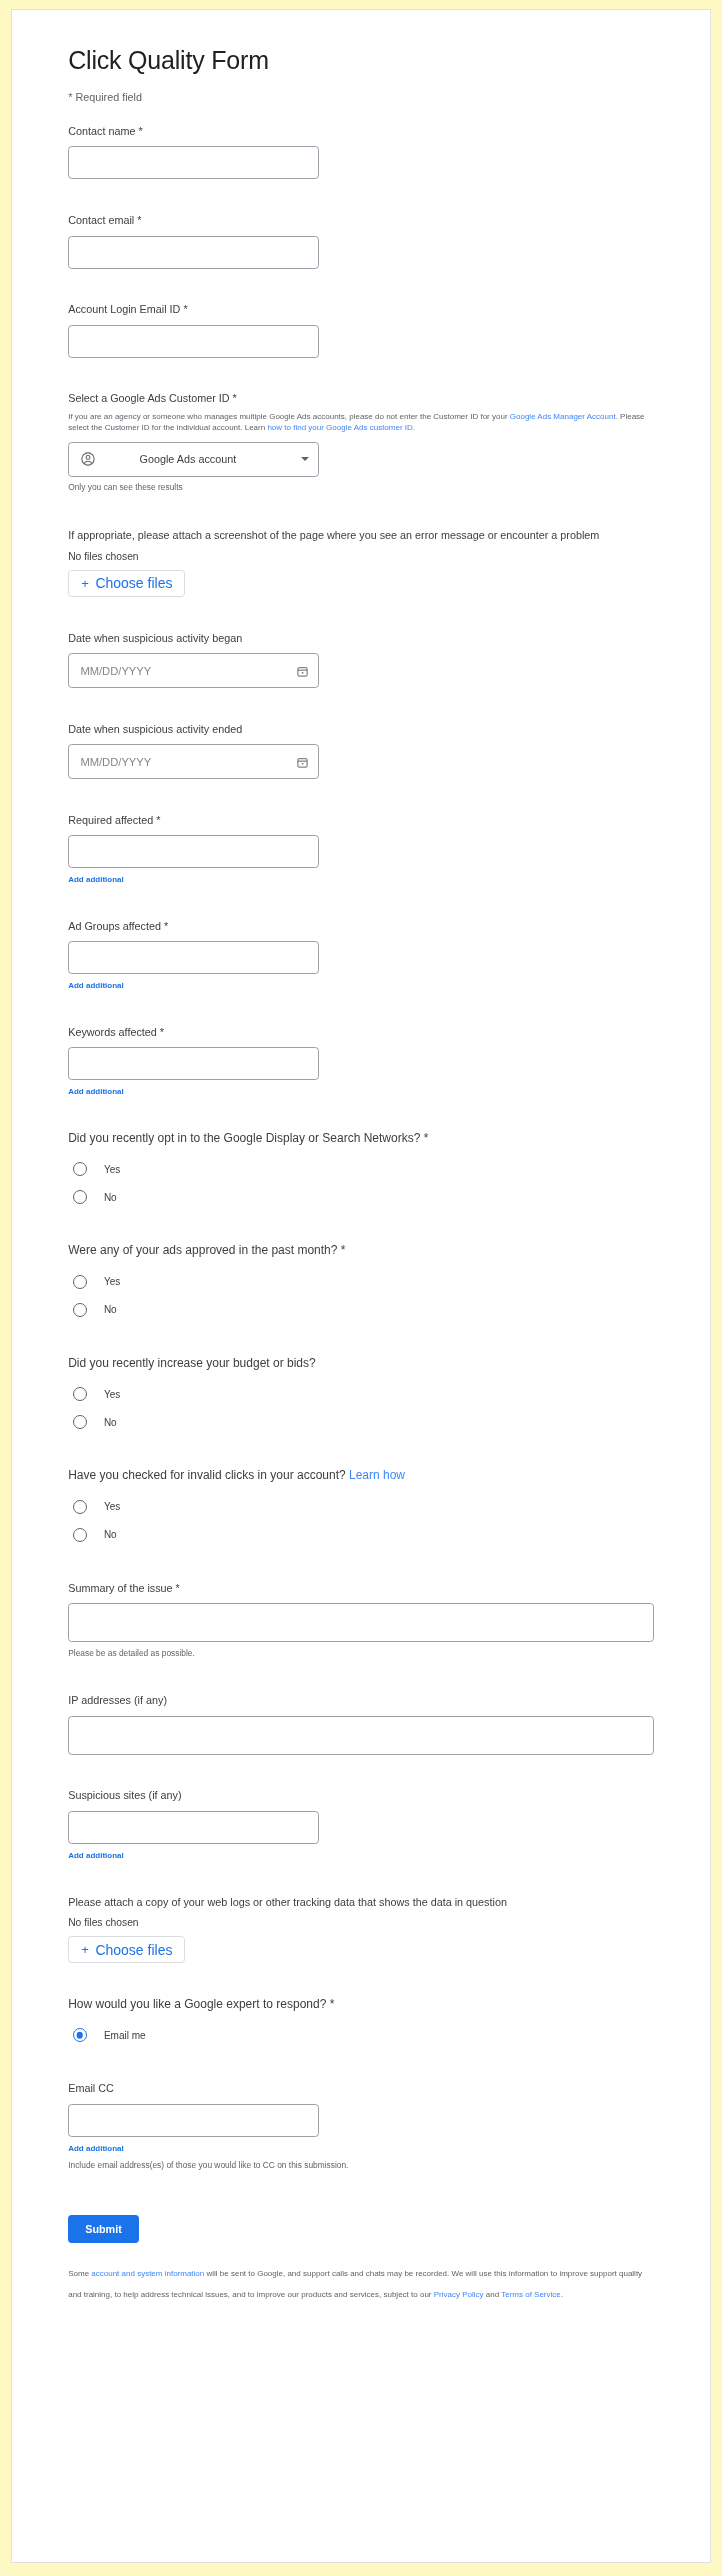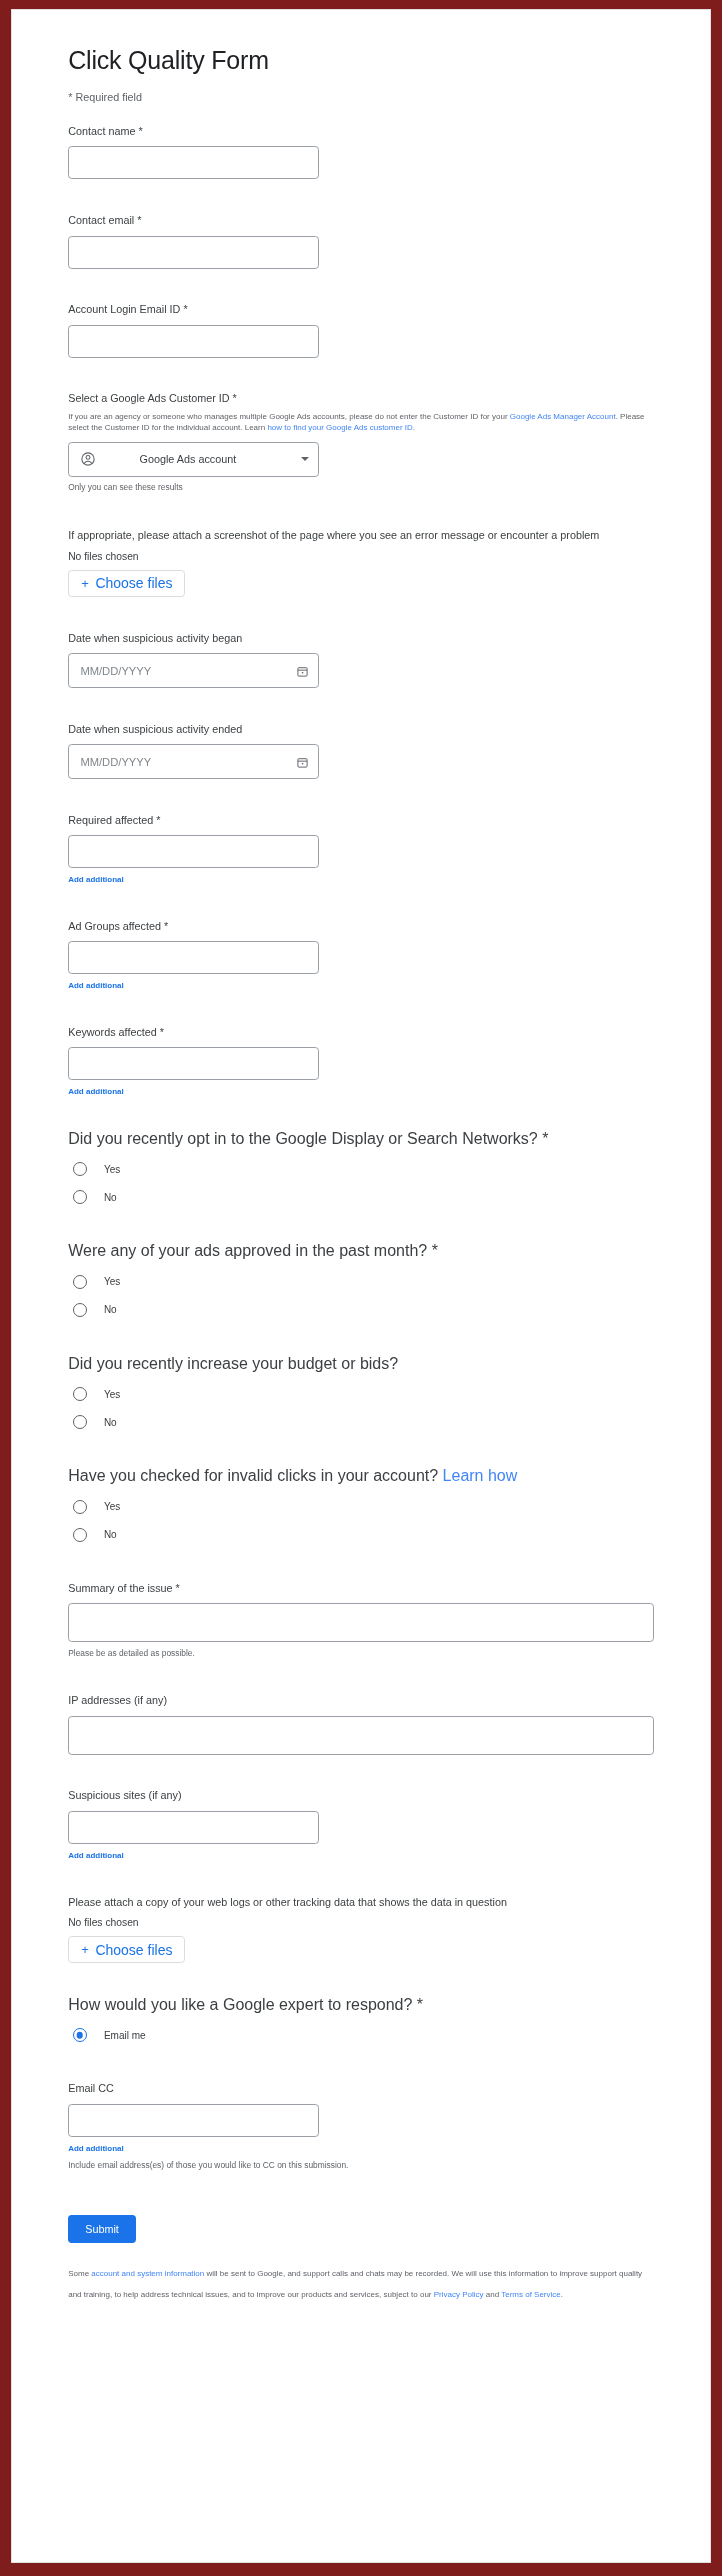--- a/index.html
+++ b/index.html
@@ -6,21 +6,21 @@
 
   html, body {
     width: 722px;
     background: #ffffff;
     font-family: "Liberation Sans", sans-serif;
   }
 
   .page {
     width: 722px;
     min-height: 2576px;
-    background: #7f1d1d;
+    background: #fef9c3;
     padding: 9.4px 11.2px 11.2px 11.2px;
   }
 
   .card {
     border: 0.9px solid #e0e0e0;
     background: #fff;
     min-height: 2554px;
     padding: 34px 56px 37px 56px;
   }
 
@@ -223,21 +223,21 @@
     border-radius: 50%;
     background: #1a73e8;
   }
 
   .radio-label {
     font-size: 10px;
     color: #3c4043;
   }
 
   .question-label {
-    font-size: 16px;
+    font-size: 12px;
     color: #3c4043;
     line-height: 15px;
   }
 
   .question-label a { color: #4285f4; text-decoration: none; }
 
   .q-block { margin-bottom: 19px; }
 
   
   .big-input {
@@ -256,21 +256,21 @@
   }
 
   
   .submit-btn {
     background: #1a73e8;
     color: #fff;
     border: none;
     border-radius: 3.7px;
     font-family: "Liberation Sans", sans-serif;
     font-size: 10.8px;
-    font-weight: 400;
+    font-weight: 700;
     height: 28px;
     padding: 0 17px;
     cursor: pointer;
     margin-top: 22.5px;
     margin-bottom: 20.6px;
   }
 
   .legal {
     font-size: 8px;
     line-height: 21px;

